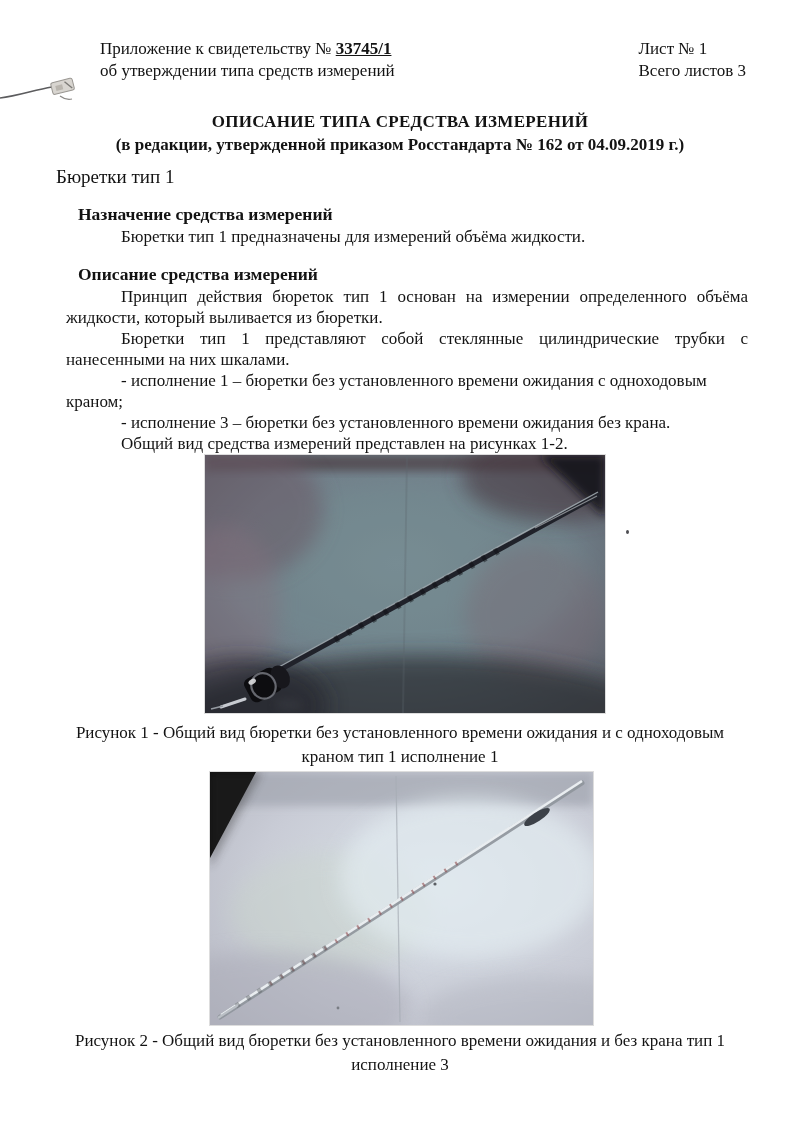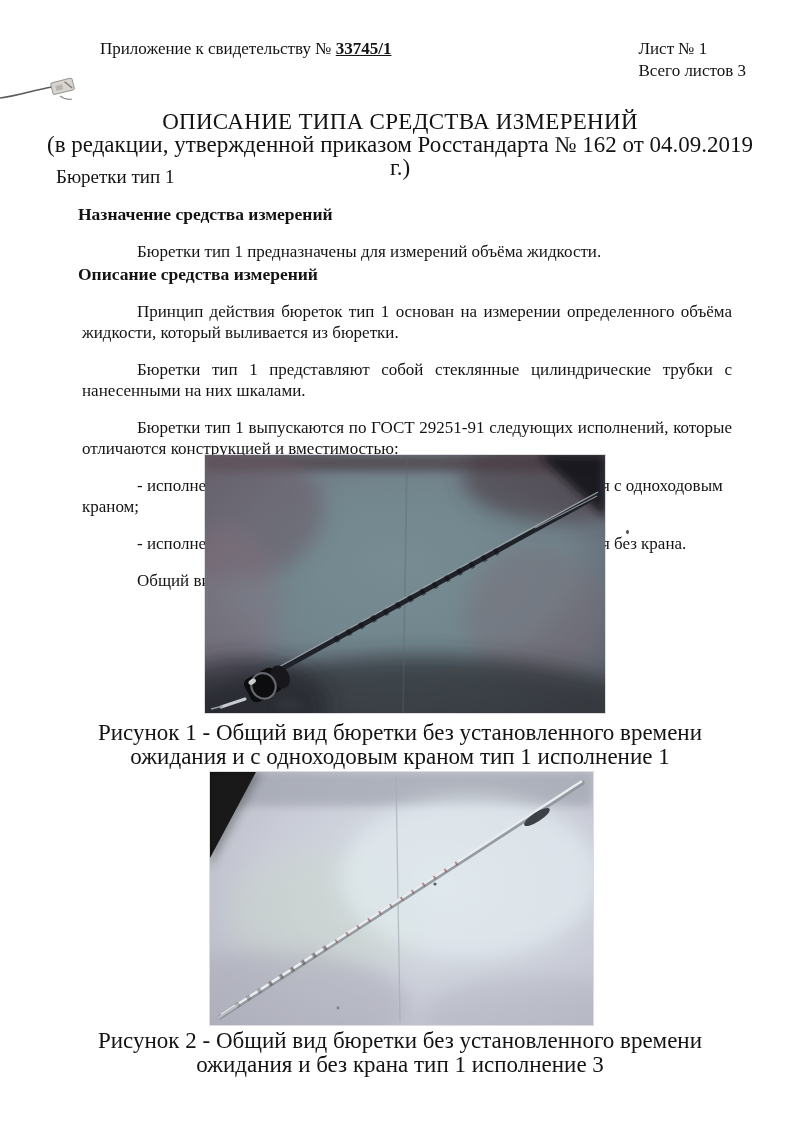--- a/index.html
+++ b/index.html
@@ -9,47 +9,48 @@
     width:800px;height:1135px;
     background:#ffffff;
     font-family:"Liberation Serif","DejaVu Serif",serif;
     color:#131313;
     overflow:hidden;
   }
   .hdr{position:absolute;top:38px;left:66px;right:54px;display:flex;justify-content:space-between;font-size:17px;line-height:22px;margin-left:34px;}
   .hdr-left{max-width:430px;}
   .hdr-right{}
   .cert-num{font-weight:bold;text-decoration:underline;}
-  .title-block{position:absolute;top:110px;left:40px;right:40px;text-align:center;font-size:23px;line-height:23px;}
+  .title-block{position:absolute;top:110px;left:40px;right:40px;text-align:center;font-size:17px;line-height:23px;font-weight:bold;}
   .doc-title{letter-spacing:.3px;}
   .device-name{position:absolute;top:166px;left:56px;font-size:19px;}
   .sec{position:absolute;left:66px;width:682px;font-size:17px;line-height:21px;}
   .sec1{top:203px;}
   .sec2{top:263px;}
   .sec h3{margin:0 0 1px 12px;font-size:17.5px;font-weight:bold;line-height:22px;}
-  .sec p{margin:16px;text-indent:55px;}
+  .sec p{margin:0;text-indent:55px;}
   .just{text-align:justify;}
   .photo{position:absolute;box-shadow:0 0 0 1px rgba(120,120,120,.25);}
   .photo1{left:205px;top:455px;width:400px;height:258px;}
   .photo2{left:210px;top:772px;width:383px;height:253px;}
-  .caption{position:absolute;left:70px;width:660px;text-align:center;font-size:23px;line-height:24px;}
+  .caption{position:absolute;left:70px;width:660px;text-align:center;font-size:17px;line-height:24px;}
   .cap1{top:721px;}
   .cap2{top:1029px;}
   .staple{position:absolute;left:0;top:66px;width:110px;height:48px;}
   .speck{position:absolute;left:626px;top:530px;width:3px;height:4px;background:#4e4e52;border-radius:50%;}
   svg{display:block;}
 </style>
 </head>
 <body>
 
 <div class="page">
 
   <div class="hdr">
     <div class="hdr-left">
       <div><span>Приложение к свидетельству № </span><span class="cert-num">33745/1</span></div>
+      <div>об утверждении типа средств измерений</div>
     </div>
     <div class="hdr-right">
       <div>Лист № 1</div>
       <div>Всего листов 3</div>
     </div>
   </div>
 
   <svg class="staple" viewBox="0 0 110 48">
     <path d="M0,32 C 18,30 34,24 52,21 C 58,20 62,20 66,21" fill="none" stroke="#5c5c5e" stroke-width="1.6"></path>
     <g transform="rotate(-14 64 22)">
@@ -69,21 +70,20 @@
 
   <div class="sec sec1">
     <h3>Назначение средства измерений</h3>
     <p>Бюретки тип 1 предназначены для измерений объёма жидкости.</p>
   </div>
 
   <div class="sec sec2">
     <h3>Описание средства измерений</h3>
     <p class="just">Принцип действия бюреток тип 1 основан на измерении определенного объёма жидкости, который выливается из бюретки.</p>
     <p class="just">Бюретки тип 1 представляют собой стеклянные цилиндрические трубки с нанесенными на них шкалами.</p>
-    <p class="just">Бюретки тип 1 выпускаются по ГОСТ 29251-91 следующих исполнений, которые отличаются конструкцией и вместимостью:</p>
     <p>- исполнение 1 – бюретки без установленного времени ожидания с одноходовым краном;</p>
     <p>- исполнение 3 – бюретки без установленного времени ожидания без крана.</p>
     <p>Общий вид средства измерений представлен на рисунках 1-2.</p>
   </div>
 
   <div class="photo photo1">
     <svg viewBox="0 0 400 258" width="400" height="258">
       <defs>
         <filter id="b1" x="-40%" y="-40%" width="180%" height="180%">
             <feGaussianBlur stdDeviation="10"></feGaussianBlur>

